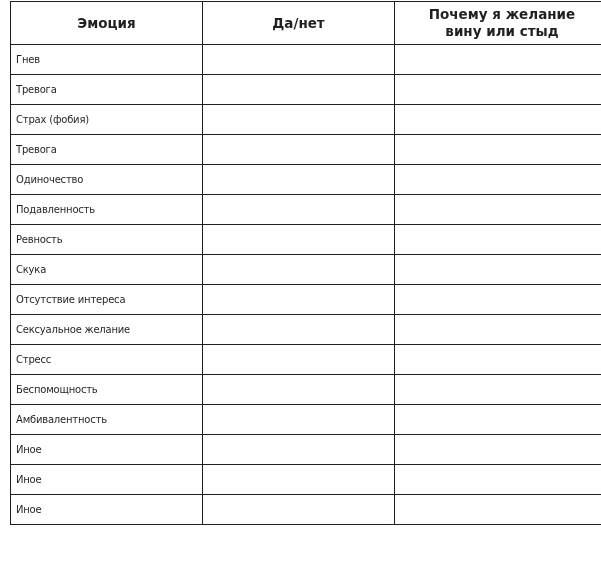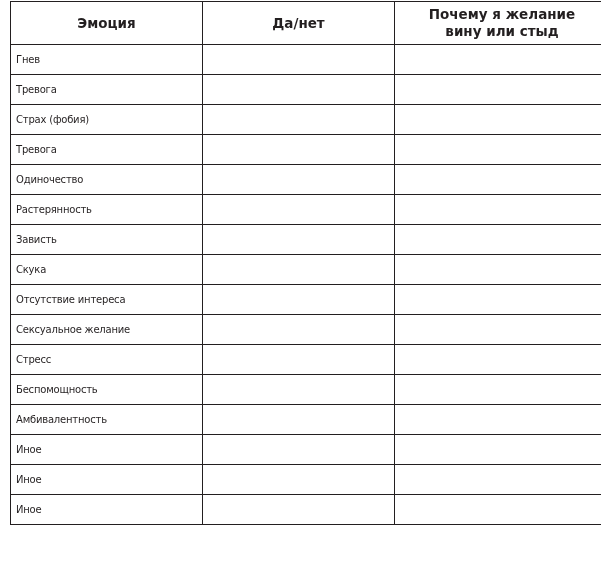--- a/index.html
+++ b/index.html
@@ -86,26 +86,26 @@
         <td class="label">Тревога</td>
         <td></td>
         <td></td>
       </tr>
       <tr>
         <td class="label">Одиночество</td>
         <td></td>
         <td></td>
       </tr>
       <tr>
-        <td class="label">Растерянность</td>
+        <td class="label">Подавленность</td>
         <td></td>
         <td></td>
       </tr>
       <tr>
-        <td class="label">Зависть</td>
+        <td class="label">Ревность</td>
         <td></td>
         <td></td>
       </tr>
       <tr>
         <td class="label">Скука</td>
         <td></td>
         <td></td>
       </tr>
       <tr>
         <td class="label">Отсутствие интереса</td>

